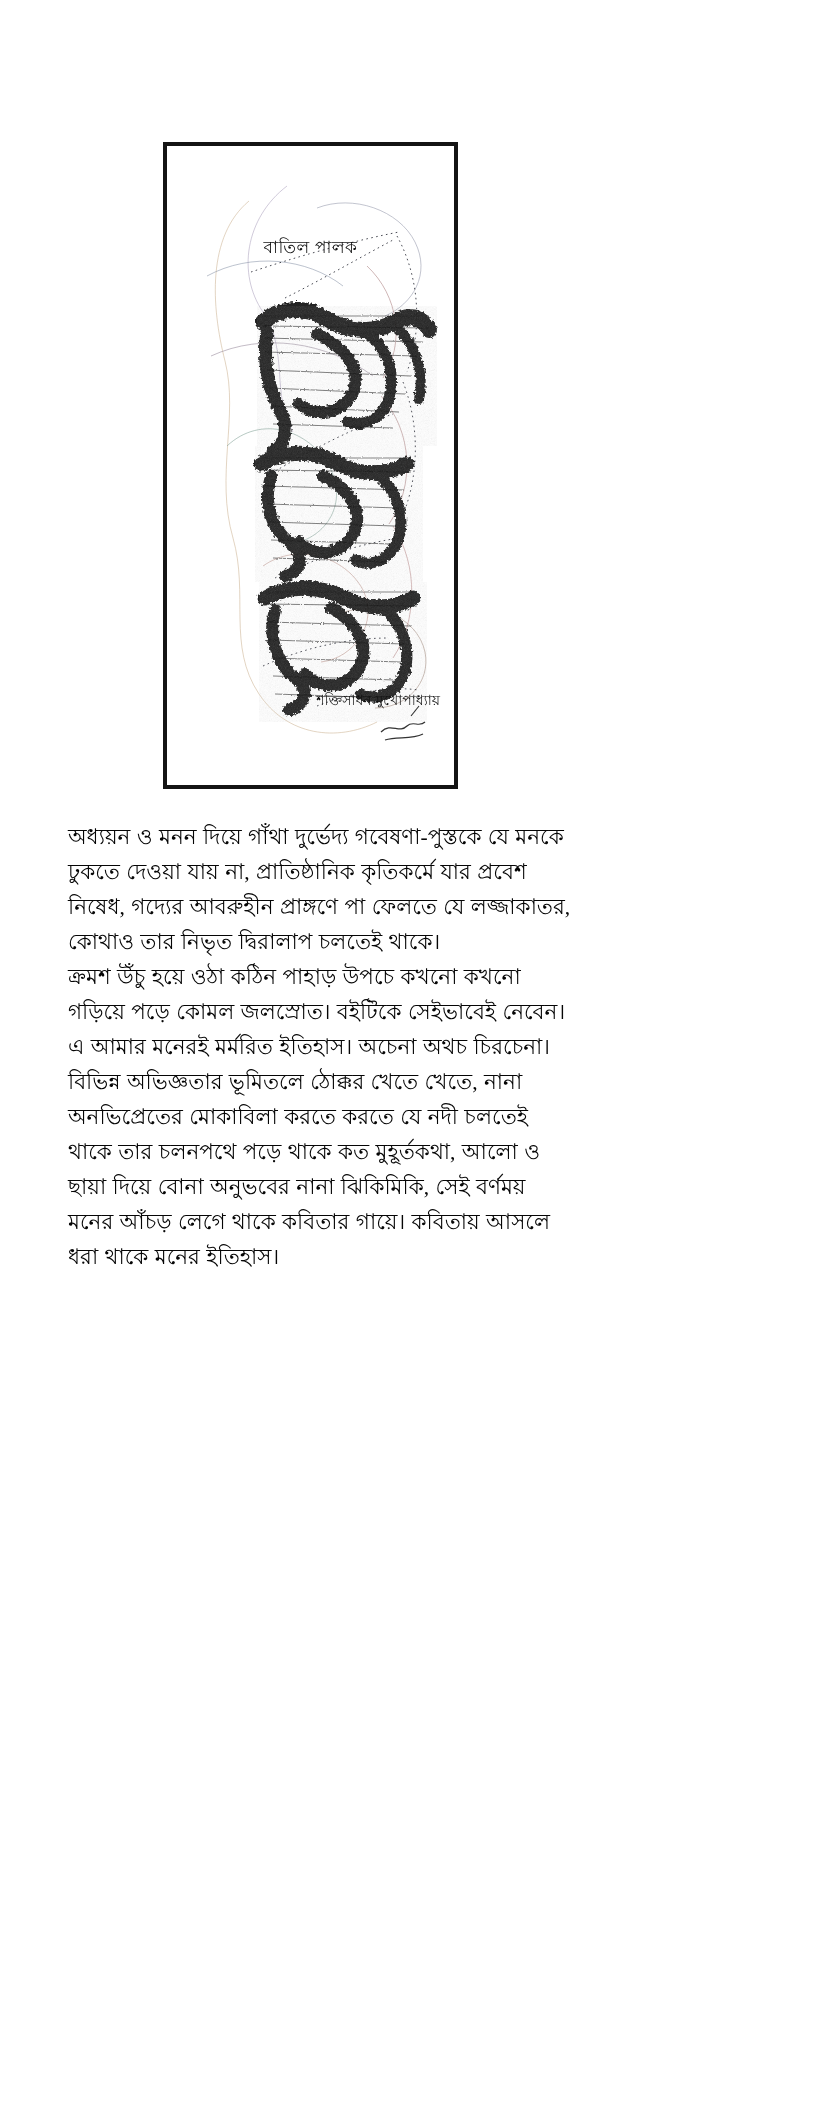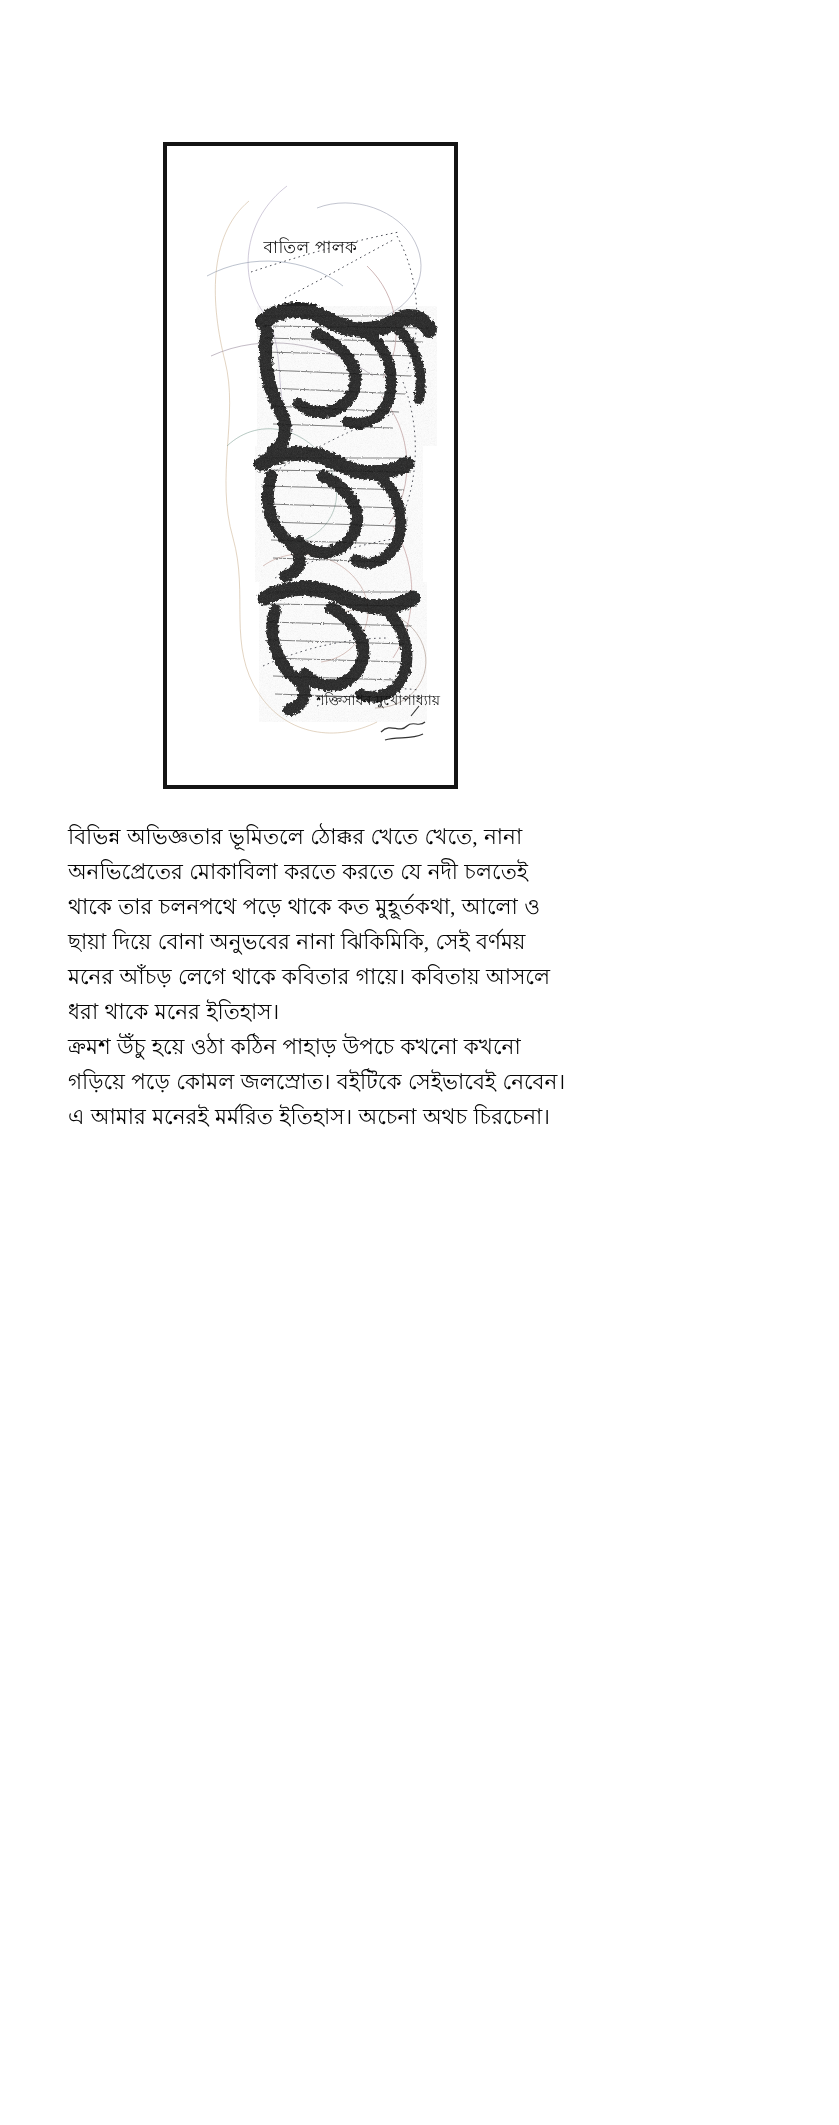--- a/index.html
+++ b/index.html
@@ -206,17 +206,18 @@
         </g>
       </svg>
 
       <div class="cover-title-text">বাতিল পালক</div>
 
       <div class="cover-author-text">শক্তিসাধন মুখোপাধ্যায়</div>
     </div>
   </div>
 
   <div class="body-text">
+    <p class="para">অধ্যয়ন ও মনন দিয়ে গাঁথা দুর্ভেদ্য গবেষণা-পুস্তকে যে মনকে ঢুকতে দেওয়া যায় না, প্রাতিষ্ঠানিক কৃতিকর্মে যার প্রবেশ নিষেধ, গদ্যের আবরুহীন প্রাঙ্গণে পা ফেলতে যে লজ্জাকাতর, কোথাও তার নিভৃত দ্বিরালাপ চলতেই থাকে।</p>
+    <p class="para">ক্রমশ উঁচু হয়ে ওঠা কঠিন পাহাড় উপচে কখনো কখনো গড়িয়ে পড়ে কোমল জলস্রোত। বইটিকে সেইভাবেই নেবেন। এ আমার মনেরই মর্মরিত ইতিহাস। অচেনা অথচ চিরচেনা।</p>
     <p class="para">বিভিন্ন অভিজ্ঞতার ভূমিতলে ঠোক্কর খেতে খেতে, নানা অনভিপ্রেতের মোকাবিলা করতে করতে যে নদী চলতেই থাকে তার চলনপথে পড়ে থাকে কত মুহূর্তকথা, আলো ও ছায়া দিয়ে বোনা অনুভবের নানা ঝিকিমিকি, সেই বর্ণময় মনের আঁচড় লেগে থাকে কবিতার গায়ে। কবিতায় আসলে ধরা থাকে মনের ইতিহাস।</p>
-    <p class="para">ক্রমশ উঁচু হয়ে ওঠা কঠিন পাহাড় উপচে কখনো কখনো গড়িয়ে পড়ে কোমল জলস্রোত। বইটিকে সেইভাবেই নেবেন। এ আমার মনেরই মর্মরিত ইতিহাস। অচেনা অথচ চিরচেনা।</p>
   </div>
 
 </div>
 
 </body></html>

